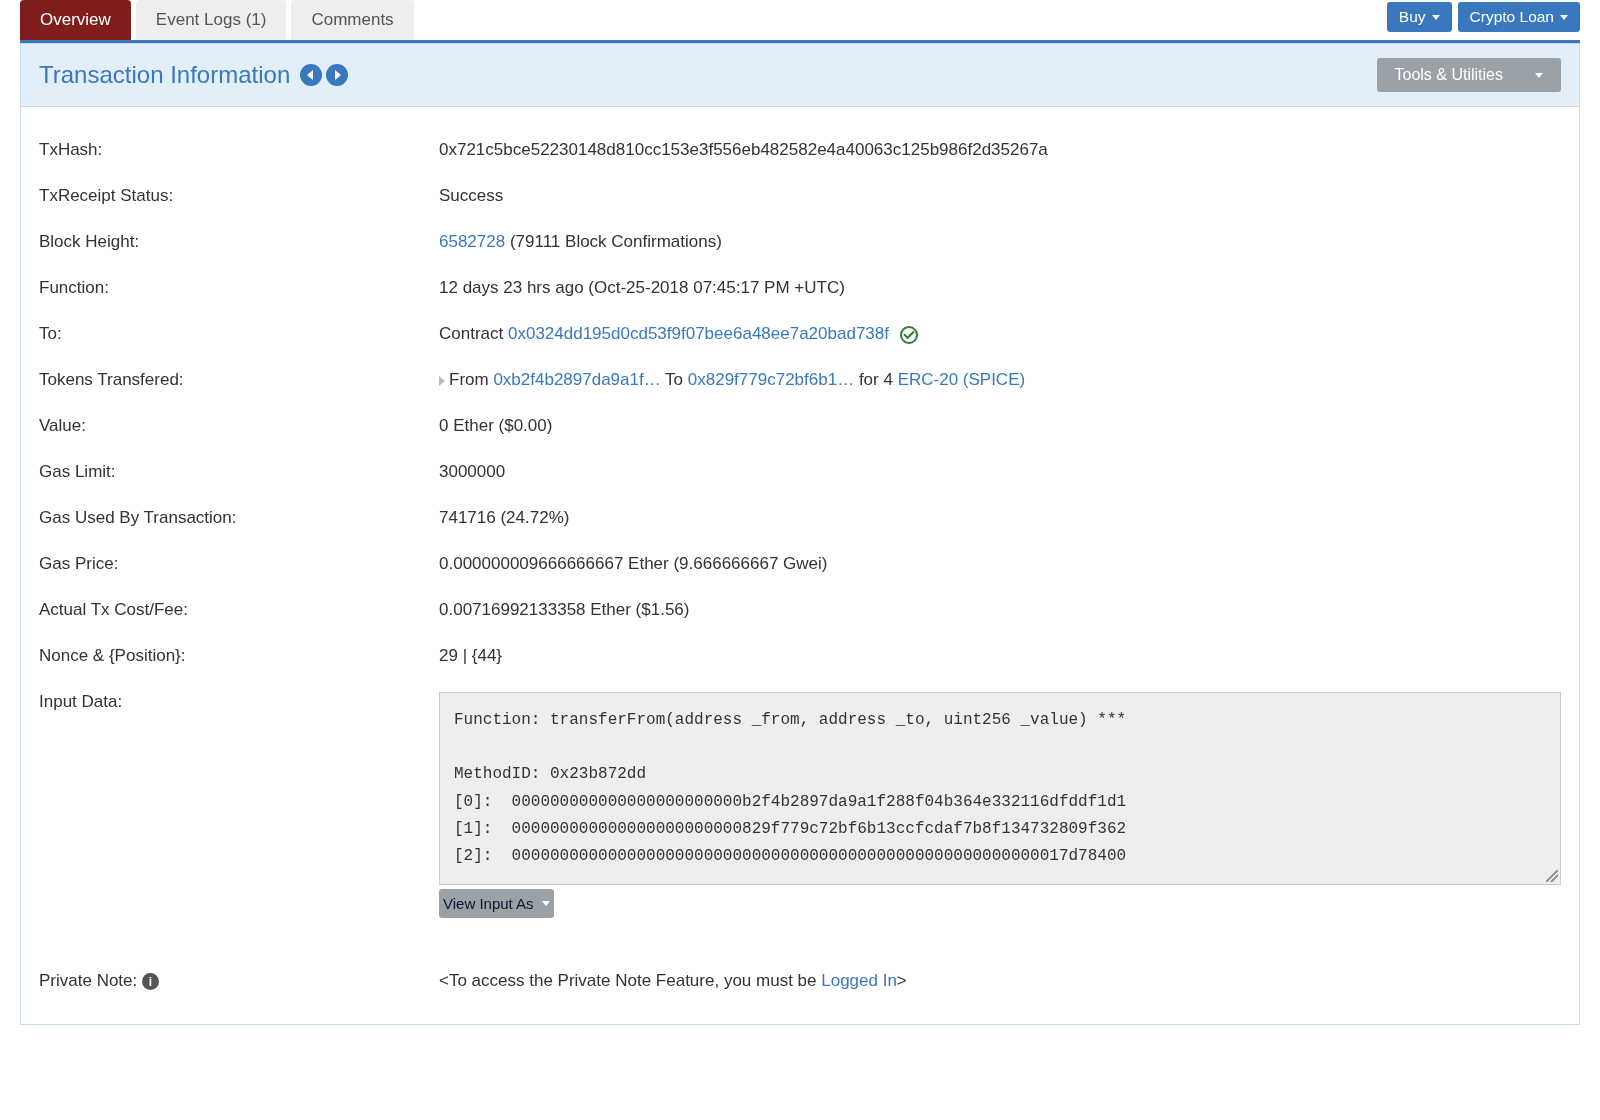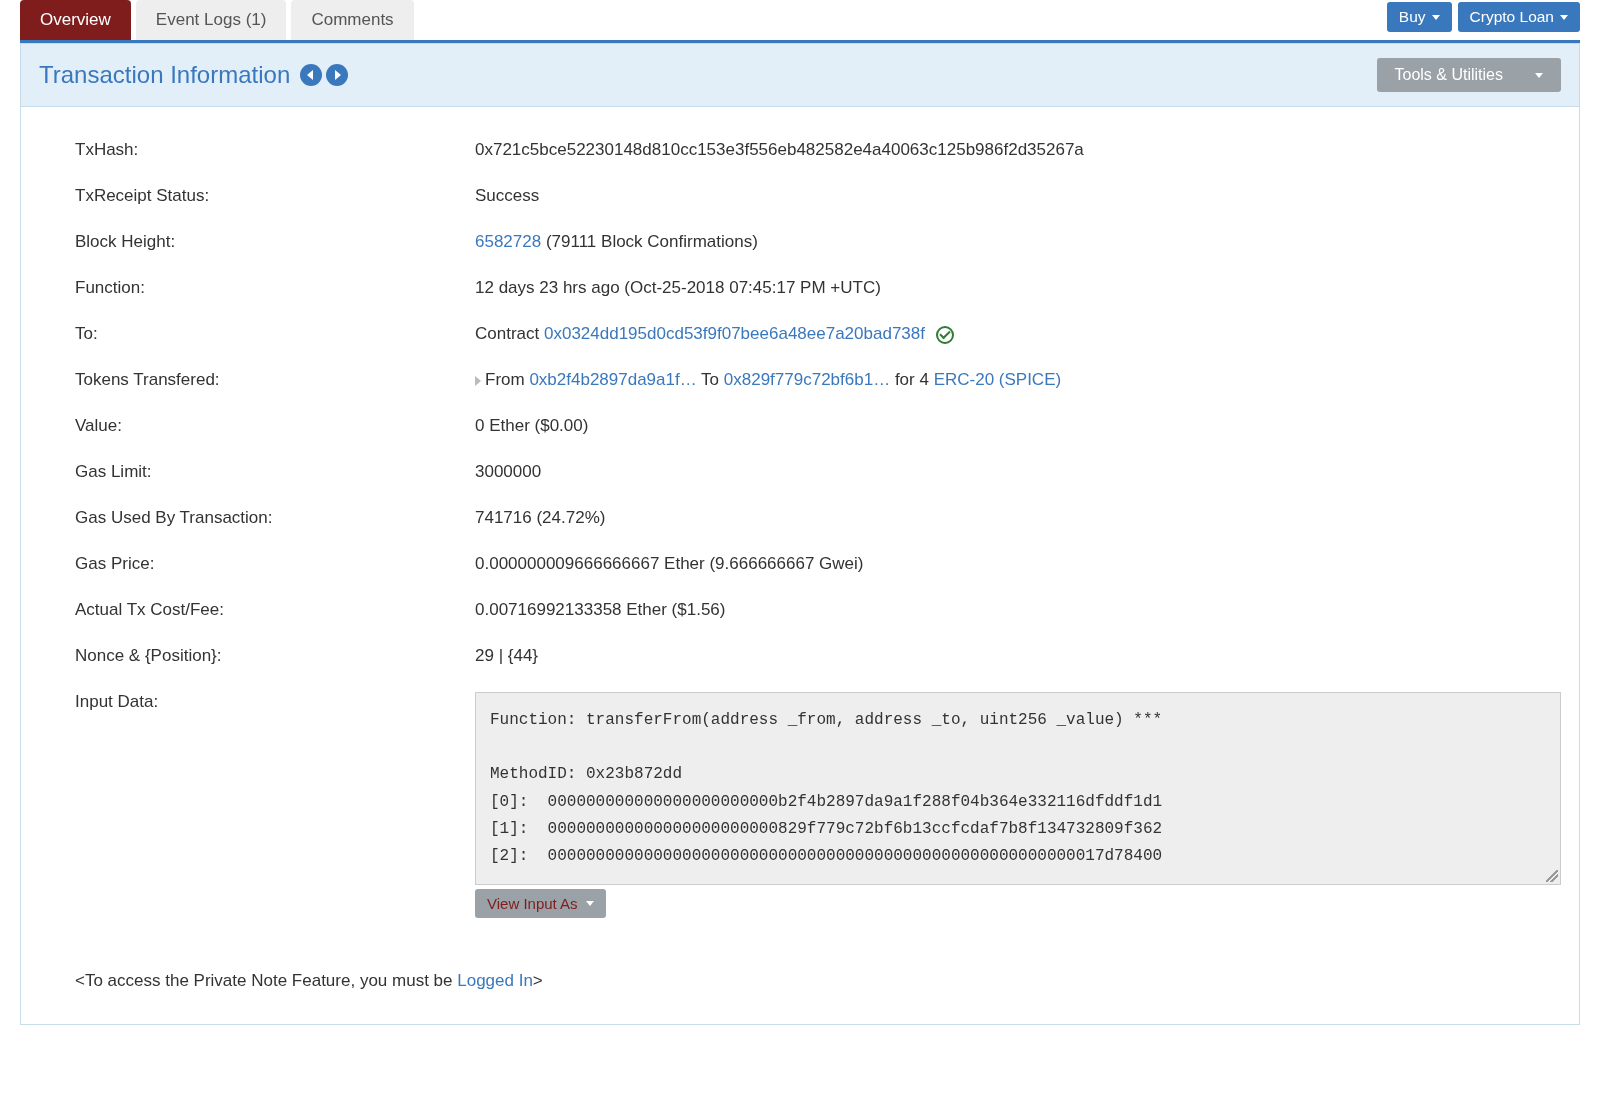--- a/index.html
+++ b/index.html
@@ -97,21 +97,20 @@
   gap: 32px;
 }
 .panel-body {
   border: 1px solid #c9dce9;
   border-top: none;
   padding: 20px 18px;
 }
 .row {
   display: flex;
   padding: 13px 0;
-  margin-left: 36px;
 }
 .row .label {
   width: 400px;
   color: #333;
   flex-shrink: 0;
 }
 .row .value {
   flex: 1;
   color: #333;
 }
@@ -158,23 +157,23 @@
 .resize-handle {
   position: absolute;
   right: 2px; bottom: 2px;
   width: 12px; height: 12px;
   background:
     linear-gradient(135deg, transparent 45%, #999 45%, #999 55%, transparent 55%),
     linear-gradient(135deg, transparent 65%, #999 65%, #999 75%, transparent 75%);
 }
 .btn-small-gray {
   background: #9aa1a7;
-  color: #7f1d1d;
+  color: #0f172a;
   border: none;
-  padding: 6px 12px;
+  padding: 6px 4px;
   font-size: 15px;
   cursor: pointer;
   border-radius: 3px;
   margin-top: 4px;
   display: inline-flex;
   align-items: center;
   gap: 8px;
 }
 .info-icon {
   display: inline-flex;
@@ -305,18 +304,21 @@
 [1]:  000000000000000000000000829f779c72bf6b13ccfcdaf7b8f134732809f362
 [2]:  0000000000000000000000000000000000000000000000000000000017d78400</span><span class="resize-handle"></span></div>
       <button class="btn-small-gray">
         <span>View Input As</span>
         <span class="caret-down"></span>
       </button>
     </div>
   </div>
 
   <div class="row" style="padding-top:40px;">
+    <div class="label">
+      <span>Private Note: </span><span class="info-icon">i</span>
+    </div>
     <div class="value gray-text">
       <span>&lt;To access the Private Note Feature, you must be </span><span class="link">Logged In</span><span>&gt;</span>
     </div>
   </div>
 
 </div>
 
 </body></html>

